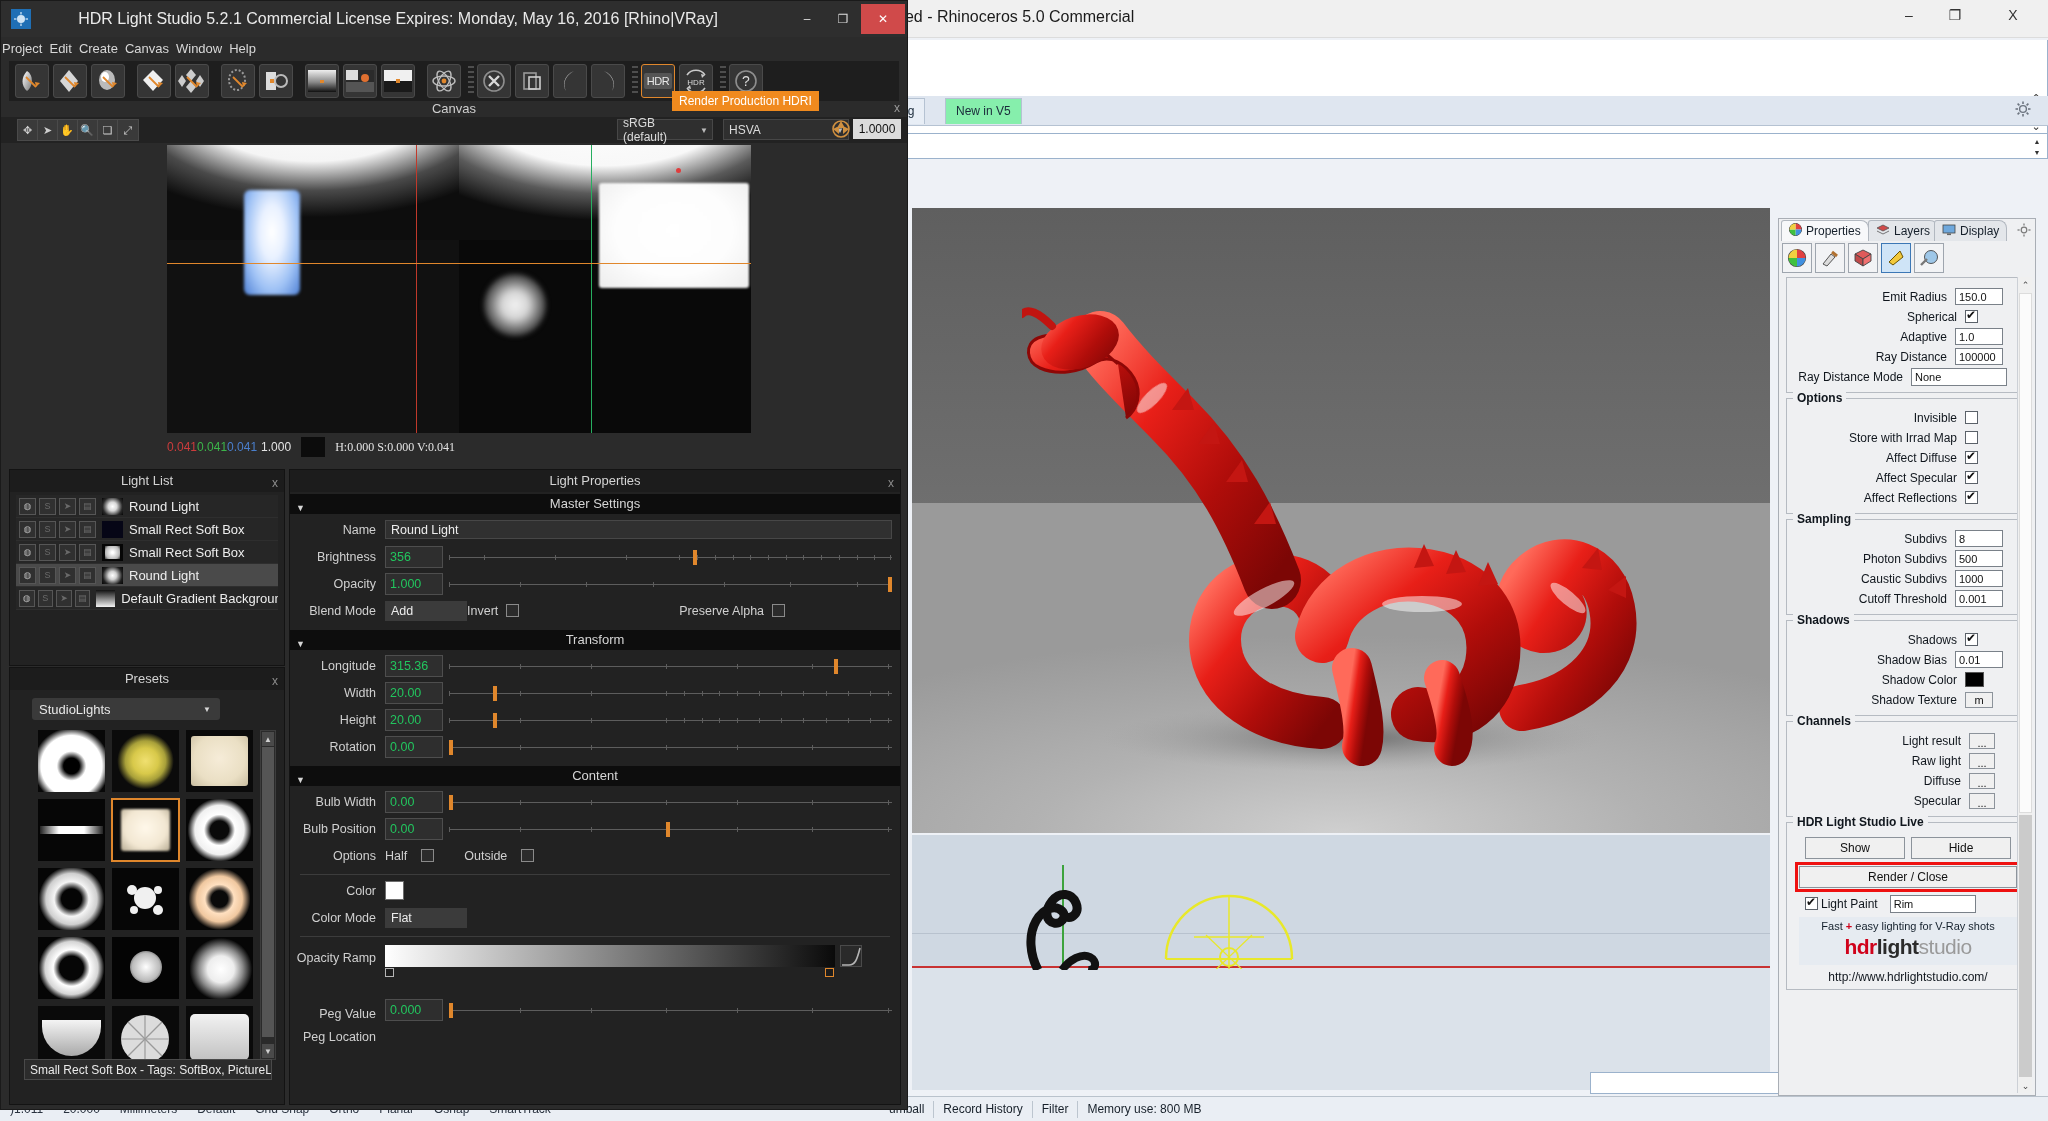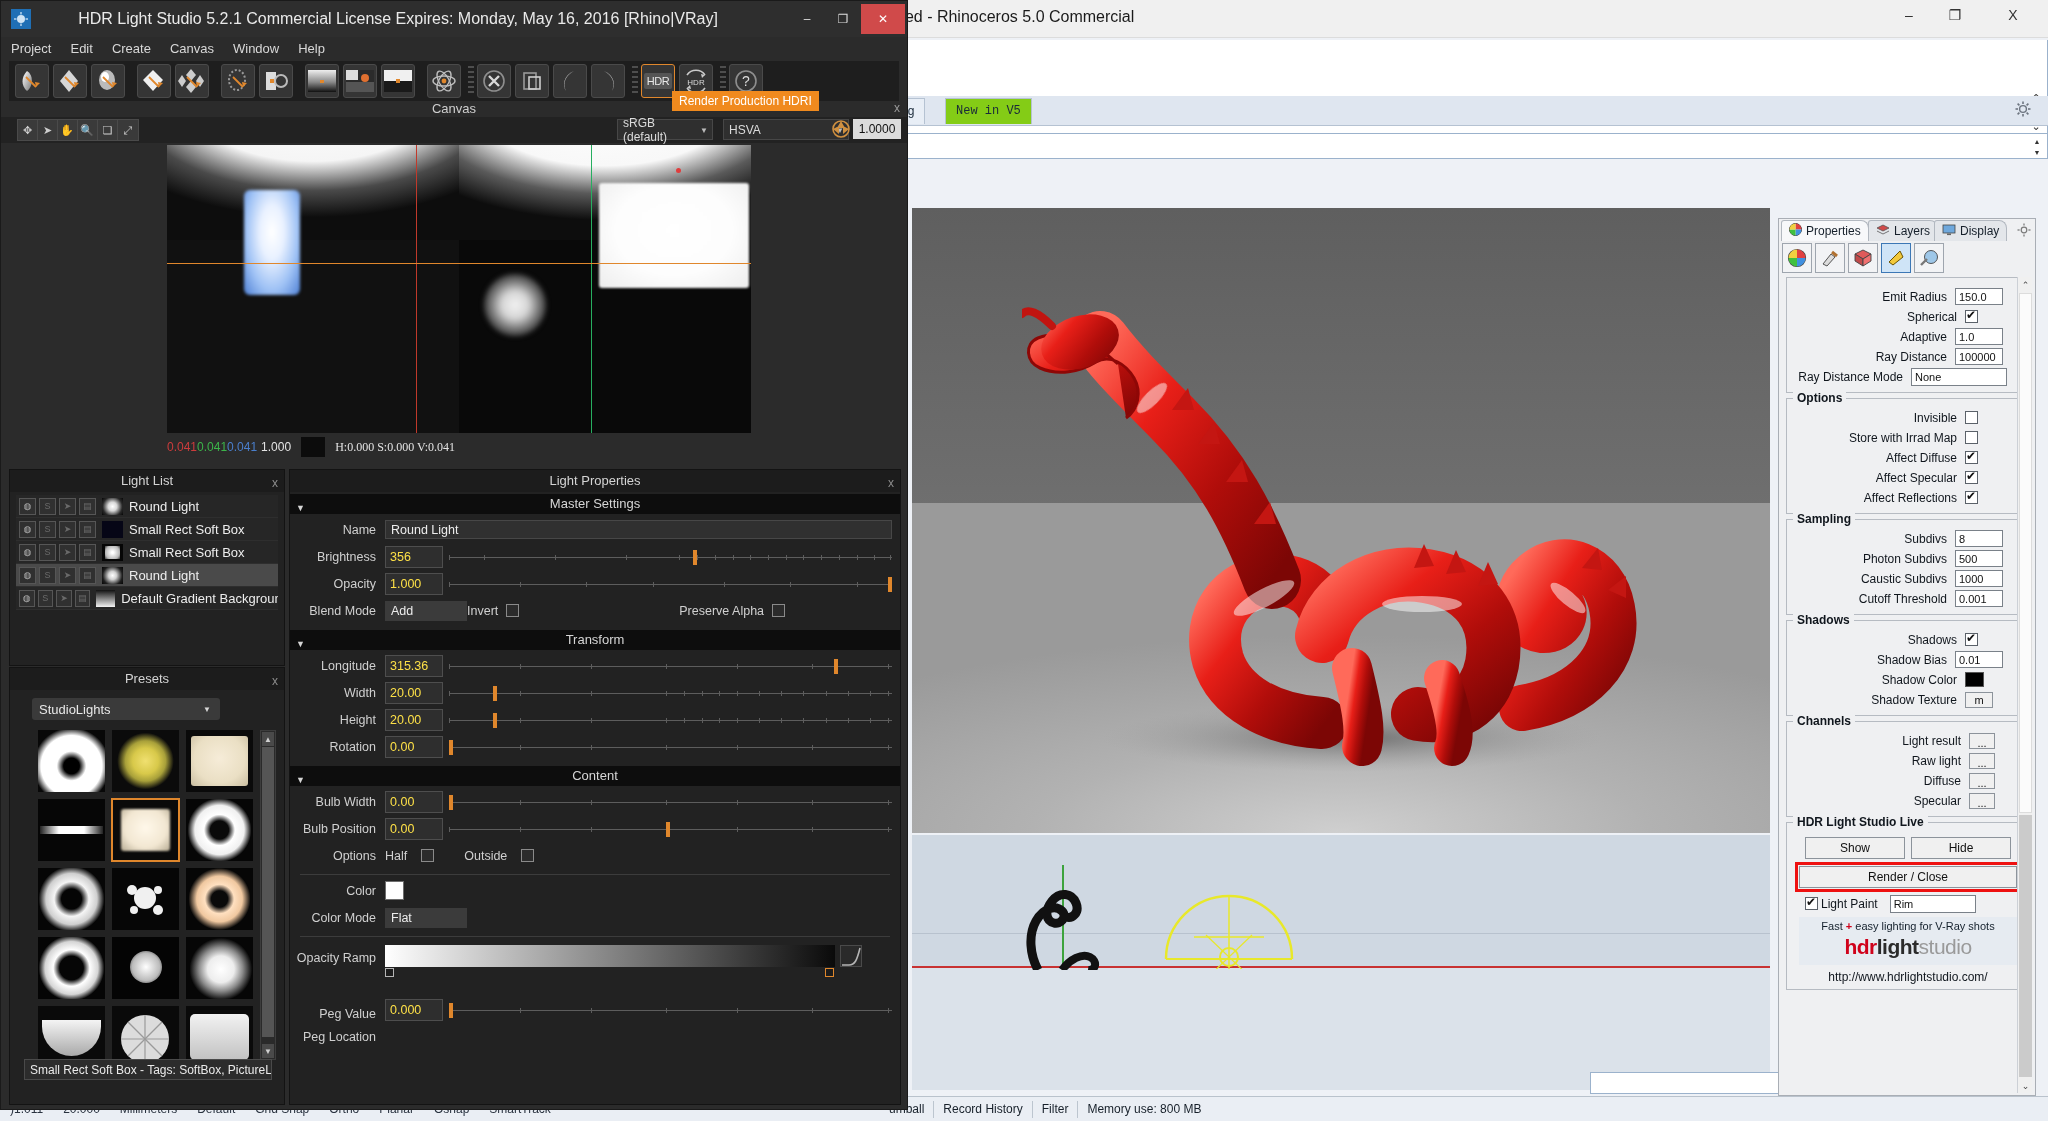--- a/index.html
+++ b/index.html
@@ -187,21 +187,21 @@
   #hls-appicon {
     width:20px; height:20px; margin-left:10px; background:#1f6fb5;
     display:flex; align-items:center; justify-content:center; font-size:12px; color:#dfe8ef;
   }
   #hls-wtitle { flex:1; text-align:center; color:#eaeaea; font-size:16px; margin-left:-24px; }
   .hwinbtn { width:36px; height:24px; display:flex; align-items:center; justify-content:center;
     color:#ddd; font-size:12px; }
   #hwin-close { background:#d04a4a; color:#fff; width:44px; height:30px; margin-right:2px; }
   #hls-menubar {
     position:absolute; left:0; top:36px; width:906px; height:22px;
-    background:#2b2b2b; display:flex; align-items:center; padding-left:10px; gap:19px;
+    background:#2b2b2b; display:flex; align-items:center; padding-left:1px; gap:7px;
   }
   #hls-menubar .mi { font-size:13px; color:#d8d8d8; }
   #hls-toolbar {
     position:absolute; left:8px; top:60px; width:890px; height:40px;
     background:#1e1e1e; display:flex; align-items:center; padding-left:6px;
   }
   .tbtn {
     width:34px; height:34px; margin-right:4px; background:#353535; border:1px solid #4a4a4a;
     border-radius:3px; display:flex; align-items:center; justify-content:center; position:relative;
     overflow:hidden;
@@ -341,21 +341,21 @@
   }
   .lp-section .tri { position:absolute; left:6px; top:4px; font-size:9px; color:#d6d6d6; }
   .lp-row { display:flex; align-items:center; height:23px; margin-top:4px; }
   .lp-label { width:95px; text-align:right; padding-right:9px; color:#d0d0d0; font-size:12.5px;
     white-space:nowrap; flex:none; }
   .lp-text {
     height:19px; background:#303030; border:1px solid #474747; color:#ededed; font-size:12.5px;
     display:flex; align-items:center; padding-left:5px;
   }
   .lp-num {
-    width:58px; height:22px; background:#2e2e2e; border:1px solid #4e4e4e; color:#fde047;
+    width:58px; height:22px; background:#2e2e2e; border:1px solid #4e4e4e; color:#22c55e;
     font-size:12.5px; position:relative; display:flex; align-items:center; padding-left:4px;
     flex:none;
   }
   .lp-slider { position:relative; flex:1; height:22px; margin-left:6px; margin-right:8px; }
   .lp-slider .track { position:absolute; left:0; top:11px; width:100%; height:1px; background:#5d5d5d; }
   .lp-slider .ticks { position:absolute; left:0; top:7px; width:100%; height:9px; }
   .lp-slider .ticks i { position:absolute; top:2px; width:1px; height:5px; background:#5d5d5d; }
   .lp-slider .knob { position:absolute; top:4px; width:4px; height:15px; background:#e0872c; }
   .lp-combo {
     width:82px; height:20px; background:#3b3b3b; color:#ededed; font-size:12.5px;
@@ -394,21 +394,21 @@
   </div>
   <div id="rhino-cmd-line">
     <div class="spin-col">
       <span>▲</span>
       <span>▼</span>
     </div>
   </div>
 
   <div id="rhino-tabbar"></div>
   <div class="rtab" style="left:870px;">rafting</div>
-  <div class="rtab" style="left:945px; background:#84cc16;font-family:Liberation Mono, monospace;">New in V5</div>
+  <div class="rtab" style="left:945px; background:#86efac;">New in V5</div>
   <div id="rtab-gear">
     <svg viewBox="0 0 18 18" width="18" height="18">
         <circle cx="9" cy="9" r="3.4" fill="none" stroke="#6d7580" stroke-width="1.4"></circle>
         <g stroke="#6d7580" stroke-width="1.6">
           <line x1="9" y1="1.5" x2="9" y2="4"></line>
           <line x1="9" y1="14" x2="9" y2="16.5"></line>
           <line x1="1.5" y1="9" x2="4" y2="9"></line>
           <line x1="14" y1="9" x2="16.5" y2="9"></line>
           <line x1="3.6" y1="3.6" x2="5.4" y2="5.4"></line>
           <line x1="12.6" y1="12.6" x2="14.4" y2="14.4"></line>

